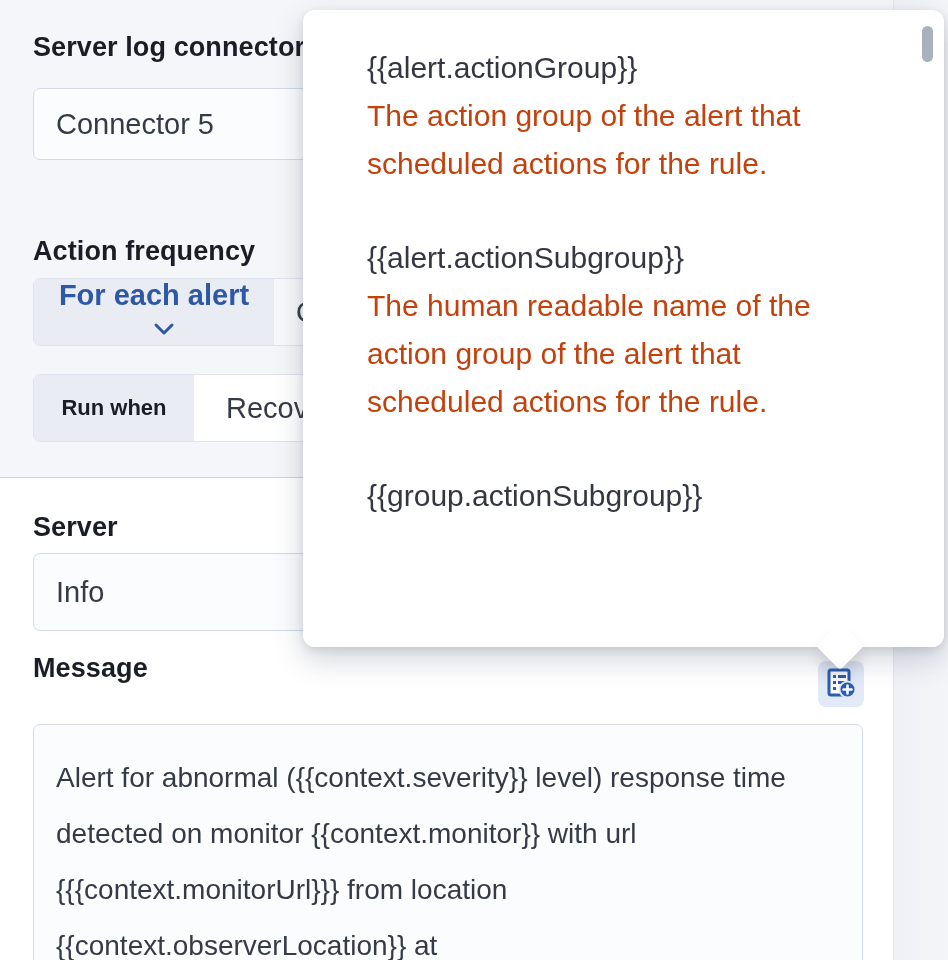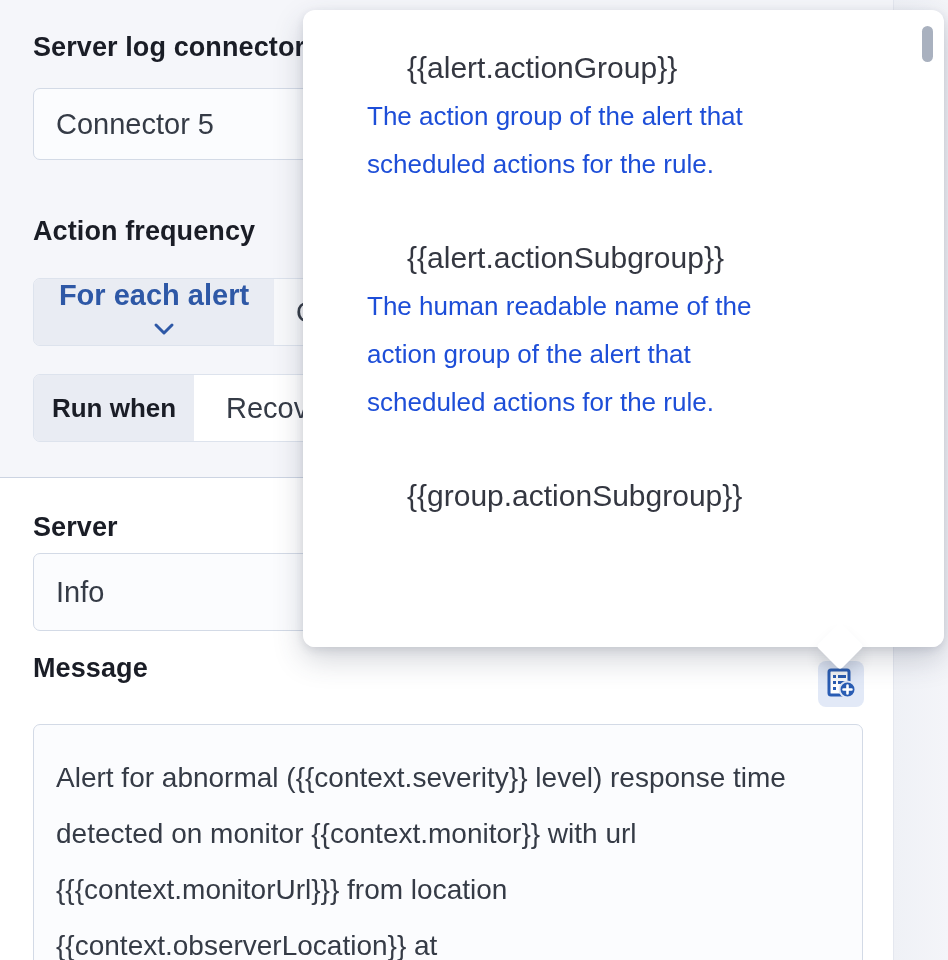--- a/index.html
+++ b/index.html
@@ -54,21 +54,21 @@
     background: #e9ecf3;
     display: flex; align-items: center; justify-content: center;
     flex: 0 0 auto;
   }
   .seg-light { background: #f8f9fb; flex: 1 1 auto; display: flex; align-items: center; }
   .seg-white { background: #ffffff; flex: 1 1 auto; display: flex; align-items: center; }
   .freq-btn-label {
     color: #2e58a6; font-size: 29px; font-weight: 600;
   }
   .chevron { margin-left: 20px; margin-top: 4px; }
-  .runwhen-label { font-size: 26px; font-weight: 700; color: #1a1d26; }
+  .runwhen-label { font-size: 22px; font-weight: 700; color: #1a1d26; }
   .frag-text { font-size: 29px; color: #353b46; }
   .icon-btn {
     position: absolute; left: 818px; top: 661px;
     width: 46px; height: 46px;
     background: #e2e9f7; border: none; border-radius: 8px;
     display: flex; align-items: center; justify-content: center;
     cursor: pointer; z-index: 2;
   }
   .message-box {
     position: absolute; left: 33px; top: 724px;
@@ -98,24 +98,24 @@
     box-shadow: 8px 8px 14px rgba(50,60,80,0.15);
     z-index: 6;
   }
   .popover-inner {
     position: absolute; inset: 0;
     padding: 34px 46px 0 64px;
     overflow: hidden;
   }
   .var-item { margin-bottom: 46px; cursor: pointer; }
   .var-name {
-    font-size: 30px; line-height: 48px; color: #343741; margin-left: 40px;
+    font-size: 30px; line-height: 48px; color: #343741;
   }
   .var-desc {
-    font-size: 26px; line-height: 48px; color: #1d4ed8;
+    font-size: 30px; line-height: 48px; color: #c2410c;
     white-space: pre-line;
   }
   .popover-fade {
     position: absolute; left: 0; right: 0; bottom: 0; height: 38px;
     background: linear-gradient(to bottom, rgba(255,255,255,0), rgba(255,255,255,0.95));
     pointer-events: none; z-index: 7;
   }
   .scroll-thumb {
     position: absolute; right: 11px; top: 16px;
     width: 11px; height: 36px;
@@ -130,21 +130,21 @@
 
   <div class="top-section"></div>
   <div class="right-strip"></div>
 
   <div class="field-label" style="top: 32px;">Server log connector</div>
 
   <div class="control" style="top: 88px; height: 72px;">
     <span class="value">Connector 5</span>
   </div>
 
-  <div class="field-label" style="top: 216px;">Action frequency</div>
+  <div class="field-label" style="top: 236px;">Action frequency</div>
 
   <div class="combo" style="top: 278px; height: 68px;">
     <div class="seg-gray" style="width: 240px; flex-direction: column;">
       <span class="freq-btn-label">For each alert</span>
       <span class="chevron">
         <svg width="26" height="26" viewBox="0 0 26 26" fill="none">
           <path d="M5 9 L13 17 L21 9" stroke="#2e58a6" stroke-width="3" stroke-linecap="round" stroke-linejoin="round"></path>
         </svg>
       </span>
     </div>

